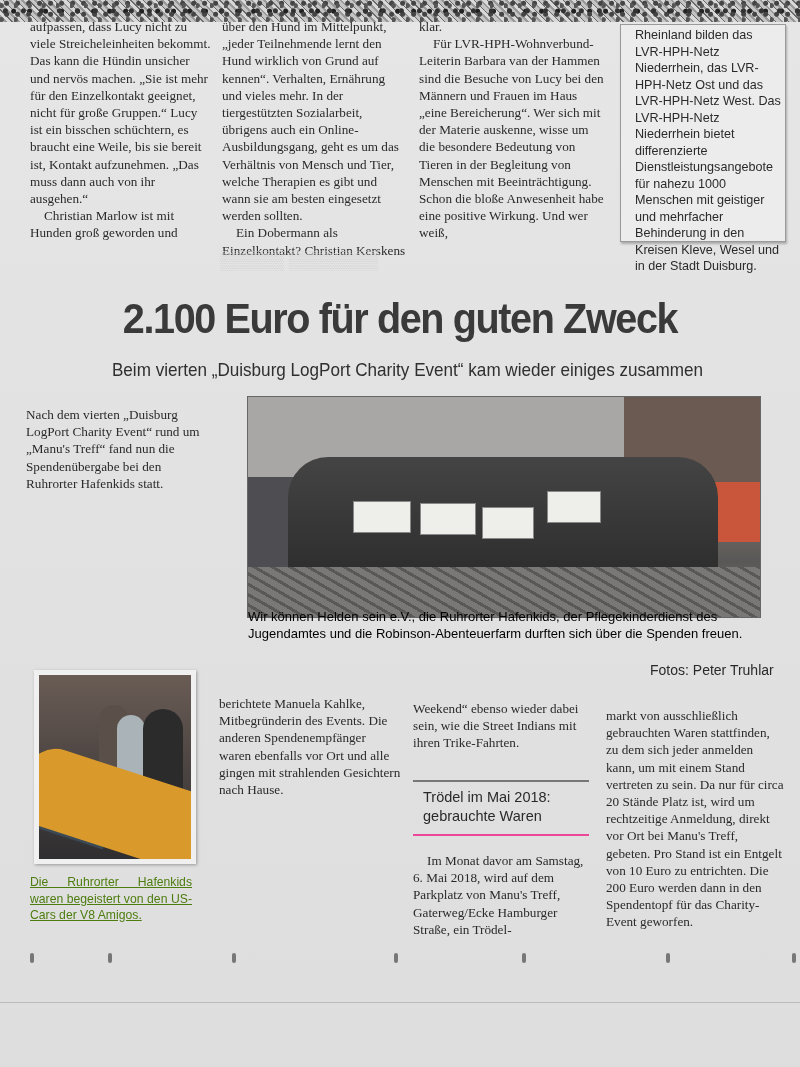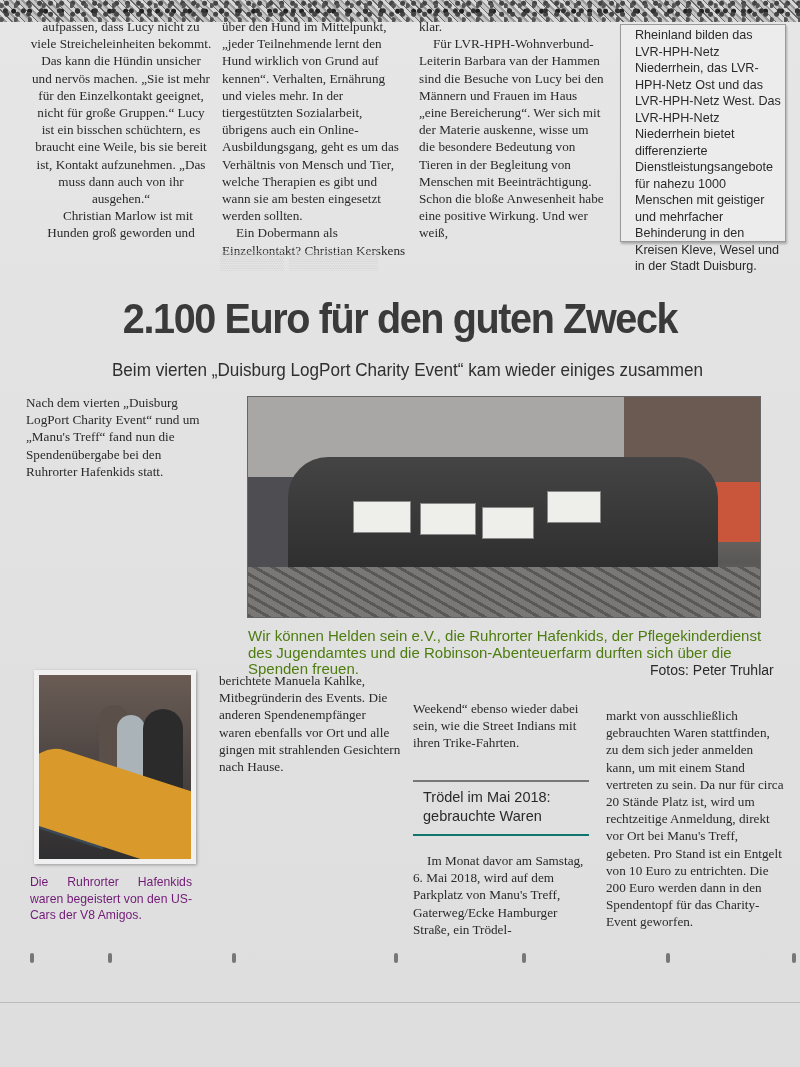--- a/index.html
+++ b/index.html
@@ -52,75 +52,75 @@
   }
   .main-photo .wall { position:absolute; left:0; top:0; width:376px; height:80px; background:#a9a7a5; }
   .main-photo .brick { position:absolute; left:376px; top:0; width:136px; height:120px; background:#6b5a52; }
   .main-photo .crowd { position:absolute; left:40px; top:60px; width:430px; height:115px; background:linear-gradient(180deg,#444 0%,#2e2e2e 100%); border-radius:40px 40px 6px 6px; }
   .main-photo .check { position:absolute; height:30px; background:#eeeeea; border:1px solid #888; }
   .main-photo .car-left { position:absolute; left:0; top:80px; width:48px; height:90px; background:#4d4d52; }
   .main-photo .car-right { position:absolute; left:400px; top:85px; width:112px; height:60px; background:#c9553a; border-radius:20px 0 0 8px; }
   .main-photo .ground { position:absolute; left:0; top:170px; width:512px; height:50px;
     background:repeating-linear-gradient(30deg,#5a5856 0 3px,#7a7876 3px 9px); }
   .photo-caption {
-    position:absolute; left:248px; top:628px; width:520px;
-    font-family:"Liberation Sans", sans-serif; font-size:15px; line-height:16.5px; color:#4d7c0f;
+    position:absolute; left:248px; top:609px; width:520px;
+    font-family:"Liberation Sans", sans-serif; font-size:13px; line-height:16.5px; color:#000000;
   }
   .photo-credit {
     position:absolute; left:650px; top:662px; font-family:"Liberation Sans", sans-serif; font-size:14px; color:#2a2a2a;
   }
   .small-photo {
     position:absolute; left:34px; top:670px; width:152px; height:184px;
     background:linear-gradient(180deg,#6a5c55 0%,#4f4744 45%,#2f2e30 100%);
     border:5px solid #f0f0f0; box-shadow:1px 1px 3px #999; overflow:hidden;
   }
   .small-photo .taxi { position:absolute; left:-20px; top:95px; width:200px; height:80px; background:#d99a2b; transform:rotate(18deg); border-radius:30px 10px 0 0; }
   .small-photo .window { position:absolute; left:4px; top:110px; width:70px; height:55px; background:#3b4a55; transform:rotate(18deg); }
   .small-photo .person { position:absolute; background:#2b2b2b; border-radius:20px 20px 4px 4px; }
   .small-caption {
     position:absolute; left:30px; top:874px; width:162px;
-    font-family:"Liberation Sans", sans-serif; font-size:12.2px; line-height:16.5px; text-align:justify; color:#701a75;
+    font-family:"Liberation Sans", sans-serif; font-size:12.2px; line-height:16.5px; text-align:justify; color:#4d7c0f;text-decoration:underline;
   }
   .subhead {
     position:absolute; left:413px; top:780px; width:176px;
-    border-top:2px solid #777; border-bottom:2px solid #0f766e; padding:6px 4px 8px 10px; box-sizing:border-box;
+    border-top:2px solid #777; border-bottom:2px solid #ec4899; padding:6px 4px 8px 10px; box-sizing:border-box;
     font-family:"Liberation Sans", sans-serif; font-size:14.5px; line-height:19px; color:#2a2a2a;
   }
   .staple { position:absolute; top:953px; width:4px; height:10px; background:#777; border-radius:2px; }
   .fold { position:absolute; left:0; top:1002px; width:800px; height:1px; background:#bdbdbd; }
   .ghost {
     position:absolute; font-family:"Liberation Sans", sans-serif; font-size:18px; color:#d2d2d2; font-weight:bold;
   }
 </style>
 </head>
 <body>
 
 <div class="granite"></div>
 <div class="paper"></div>
 
-<div class="col" style="left:30px; top:18px; width:182px;text-align:center;">
+<div class="col" style="left:30px; top:18px; width:182px;">
   <p>aufpassen, dass Lucy nicht zu viele Streicheleinheiten bekommt. Das kann die Hündin unsicher und nervös machen. „Sie ist mehr für den Einzelkontakt geeignet, nicht für große Gruppen.“ Lucy ist ein bisschen schüchtern, es braucht eine Weile, bis sie bereit ist, Kontakt aufzunehmen. „Das muss dann auch von ihr ausgehen.“</p>
   <p class="indent">Christian Marlow ist mit Hunden groß geworden und</p>
 </div>
 <div class="col" style="left:222px; top:18px; width:186px;">
   <p>über den Hund im Mittelpunkt, „jeder Teilnehmende lernt den Hund wirklich von Grund auf kennen“. Verhalten, Ernährung und vieles mehr. In der tiergestützten Sozialarbeit, übrigens auch ein Online-Ausbildungsgang, geht es um das Verhältnis von Mensch und Tier, welche Therapien es gibt und wann sie am besten eingesetzt werden sollten.</p>
   <p class="indent">Ein Dobermann als Einzelkontakt? Christian Kerskens</p>
 </div>
 <div class="col" style="left:419px; top:18px; width:186px;">
   <p>klar.</p>
   <p class="indent">Für LVR-HPH-Wohnverbund-Leiterin Barbara van der Hammen sind die Besuche von Lucy bei den Männern und Frauen im Haus „eine Bereicherung“. Wer sich mit der Materie auskenne, wisse um die besondere Bedeutung von Tieren in der Begleitung von Menschen mit Beeinträchtigung. Schon die bloße Anwesenheit habe eine positive Wirkung. Und wer weiß,</p>
 </div>
 <div class="infobox">Rheinland bilden das LVR-HPH-Netz Niederrhein, das LVR-HPH-Netz Ost und das LVR-HPH-Netz West. Das LVR-HPH-Netz Niederrhein bietet differenzierte Dienstleistungsangebote für nahezu 1000 Menschen mit geistiger und mehrfacher Behinderung in den Kreisen Kleve, Wesel und in der Stadt Duisburg.</div>
 
 <div class="ghost" style="left:220px; top:250px;">▒▒▒▒▒ ▒▒▒▒▒▒▒</div>
 
 <div class="headline">2.100 Euro für den guten Zweck</div>
 <div class="subline">Beim vierten „Duisburg LogPort Charity Event“ kam wieder einiges zusammen</div>
 
-<div class="col" style="left:26px; top:394px; width:180px;">
+<div class="col" style="left:26px; top:406px; width:180px;">
   <p>Nach dem vierten „Duisburg LogPort Charity Event“ rund um „Manu's Treff“ fand nun die Spendenübergabe bei den Ruhrorter Hafenkids statt.</p>
 </div>
 
 <div class="main-photo">
   <div class="wall"></div>
   <div class="brick"></div>
   <div class="car-left"></div>
   <div class="car-right"></div>
   <div class="crowd"></div>
   <div class="check" style="left:105px; top:104px; width:56px;"></div>
@@ -134,21 +134,21 @@
 
 <div class="small-photo">
   <div class="person" style="left:60px; top:30px; width:30px; height:100px; background:#5a5049;"></div>
   <div class="person" style="left:78px; top:40px; width:28px; height:110px; background:#a9b3b8;"></div>
   <div class="person" style="left:104px; top:34px; width:40px; height:130px;"></div>
   <div class="window"></div>
   <div class="taxi"></div>
 </div>
 <div class="small-caption">Die Ruhrorter Hafenkids waren begeistert von den US-Cars der V8 Amigos.</div>
 
-<div class="col" style="left:219px; top:672px; width:182px;">
+<div class="col" style="left:219px; top:695px; width:182px;">
   <p>berichtete Manuela Kahlke, Mitbegründerin des Events. Die anderen Spendenempfänger waren ebenfalls vor Ort und alle gingen mit strahlenden Gesichtern nach Hause.</p>
 </div>
 <div class="col" style="left:413px; top:700px; width:176px;">
   <p>Weekend“ ebenso wieder dabei sein, wie die Street Indians mit ihren Trike-Fahrten.</p>
 </div>
 <div class="subhead">Trödel im Mai 2018: gebrauchte Waren</div>
 <div class="col" style="left:413px; top:852px; width:176px;">
   <p class="indent">Im Monat davor am Samstag, 6. Mai 2018, wird auf dem Parkplatz von Manu's Treff, Gaterweg/Ecke Hamburger Straße, ein Trödel-</p>
 </div>
 <div class="col" style="left:606px; top:707px; width:178px;">

